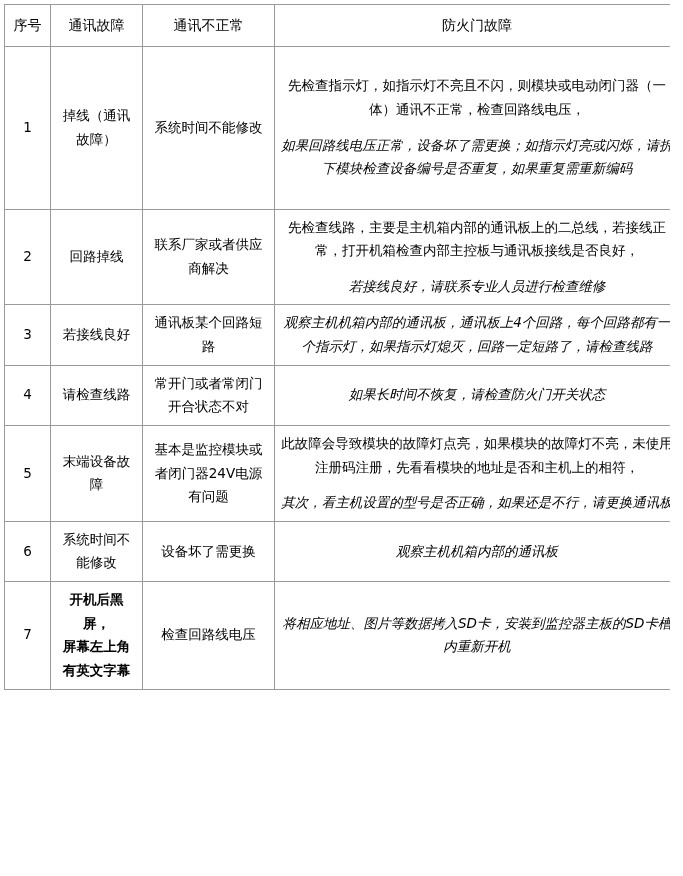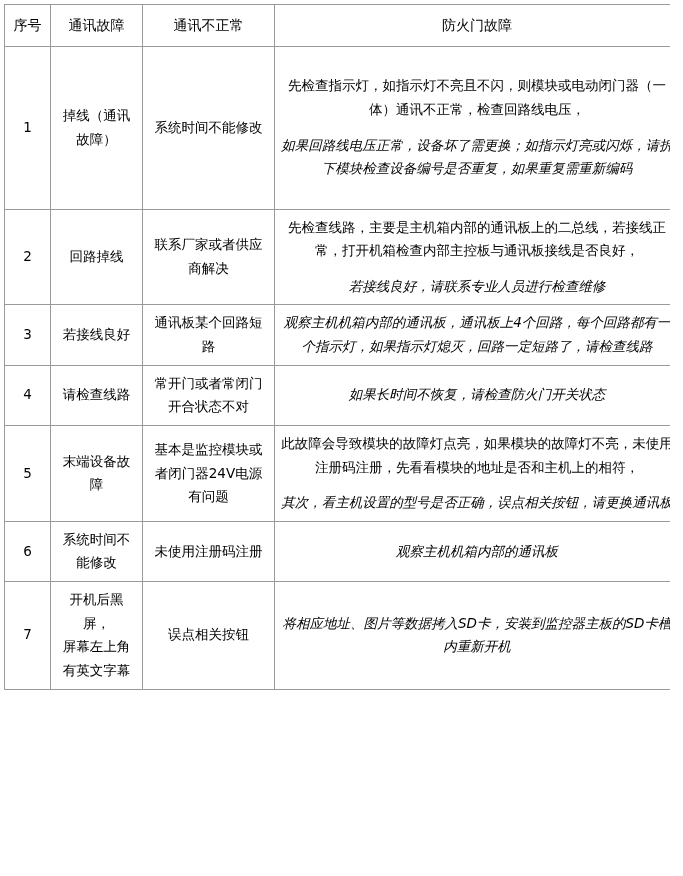--- a/index.html
+++ b/index.html
@@ -125,35 +125,35 @@
         <td class="cell-fix">
           <p class="center">如果长时间不恢复，请检查防火门开关状态</p>
         </td>
       </tr>
       <tr>
         <td class="cell-no">5</td>
         <td class="cell-sym">末端设备故障</td>
         <td class="cell-cause">基本是监控模块或者闭门器24V电源有问题</td>
         <td class="cell-fix">
           <p>此故障会导致模块的故障灯点亮，如果模块的故障灯不亮，未使用注册码注册，先看看模块的地址是否和主机上的相符，</p>
-          <p>其次，看主机设置的型号是否正确，误点相关按钮，请更换通讯板</p>
+          <p>其次，看主机设置的型号是否正确，如果还是不行，请更换通讯板</p>
         </td>
       </tr>
       <tr>
         <td class="cell-no">6</td>
         <td class="cell-sym">系统时间不能修改</td>
-        <td class="cell-cause">未使用注册码注册</td>
+        <td class="cell-cause">设备坏了需更换</td>
         <td class="cell-fix">
           <p class="center">观察主机机箱内部的通讯板</p>
         </td>
       </tr>
       <tr>
         <td class="cell-no">7</td>
-        <td class="cell-sym" style="white-space: pre-line;">开机后黑屏，
+        <td class="cell-sym" style="white-space: pre-line; font-weight: bold;">开机后黑屏，
 屏幕左上角有英文字幕</td>
-        <td class="cell-cause">误点相关按钮</td>
+        <td class="cell-cause">检查回路线电压</td>
         <td class="cell-fix">
           <p>将相应地址、图片等数据拷入SD卡，安装到监控器主板的SD卡槽内重新开机</p>
         </td>
       </tr>
     </tbody>
   </table>
 </div>
 
 </body></html>

